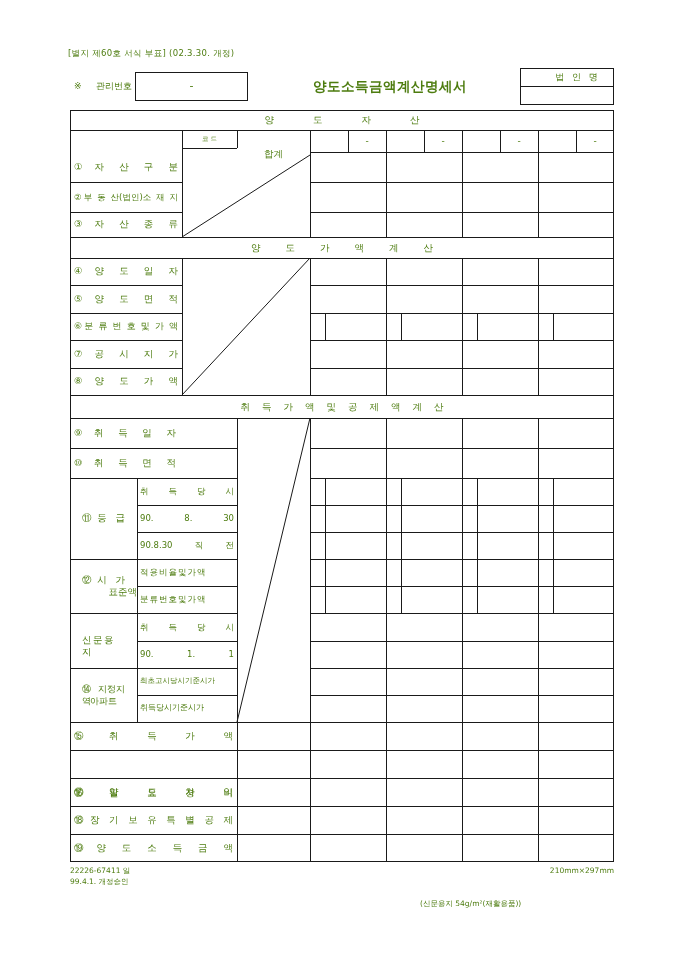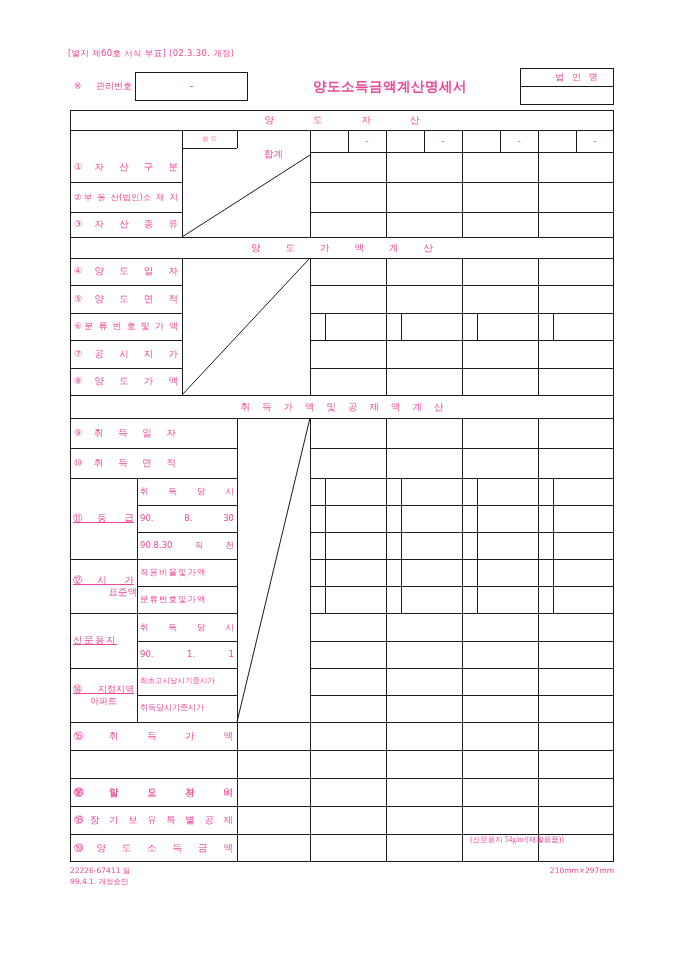--- a/index.html
+++ b/index.html
@@ -1,23 +1,23 @@
 <!DOCTYPE html>
 <html><head>
 <meta charset="utf-8">
 <style>
   html,body{margin:0;padding:0;background:#ffffff;}
   .page{position:relative;width:680px;height:962px;background:#ffffff;
-        font-family:"DejaVu Sans","Liberation Sans",sans-serif;color:#ec4899;overflow:hidden;}
+        font-family:"DejaVu Sans","Liberation Sans",sans-serif;color:#4d7c0f;overflow:hidden;}
   svg.grid{position:absolute;left:0;top:0;pointer-events:none;}
   .t{position:absolute;box-sizing:border-box;}
   .c{text-align:center;}
   .lbl{position:absolute;box-sizing:border-box;height:12px;line-height:12px;font-size:9.5px;
        text-align:justify;text-align-last:justify;padding:0 4px;white-space:normal;}
-  .num{padding:0 3px;text-decoration:underline;}
+  .num{padding:0 12px;}
   .sub{font-size:8.5px;padding:0 3px;}
   .sm{font-size:7.5px;}
   .sec{font-size:9.5px;}
   .foot{font-size:7.5px;height:10px;line-height:10px;}
 </style>
 </head>
 <body>
 
 <div class="page">
 
@@ -91,15 +91,15 @@
 
   <div class="lbl" style="left:70px;top:730px;width:167px;">⑮취 득 가 액</div>
   <div class="lbl" style="left:70px;top:787px;width:167px;">⑯필 요 경 비</div>
   <div class="lbl" style="left:70px;top:786px;width:167px;">⑰양 도 차 익</div>
   <div class="lbl" style="left:70px;top:814px;width:167px;">⑱장 기 보 유 특 별 공 제</div>
   <div class="lbl" style="left:70px;top:842px;width:167px;">⑲양 도 소 득 금 액</div>
 
   <div class="t foot" style="left:70px;top:866px;width:160px;">22226-67411 일</div>
   <div class="t foot" style="left:70px;top:877px;width:160px;">99.4.1. 개정승인</div>
   <div class="t foot" style="left:464px;top:866px;width:150px;text-align:right;">210mm×297mm</div>
-  <div class="t foot" style="left:420px;top:835px;width:194px;text-align:center;font-family:Liberation Serif, serif;">(신문용지 54g/m²(재활용품))</div>
+  <div class="t foot" style="left:420px;top:899px;width:194px;text-align:left;">(신문용지 54g/m²(재활용품))</div>
 
 </div>
 
 </body></html>

